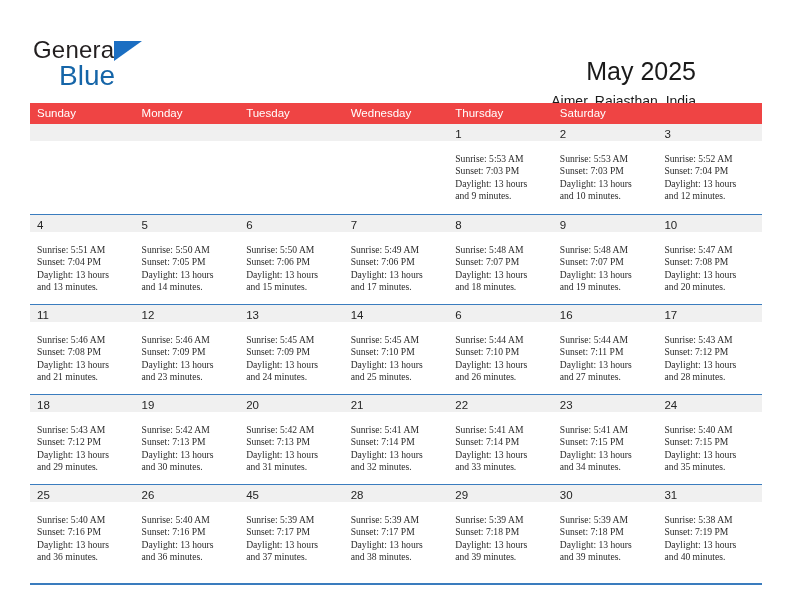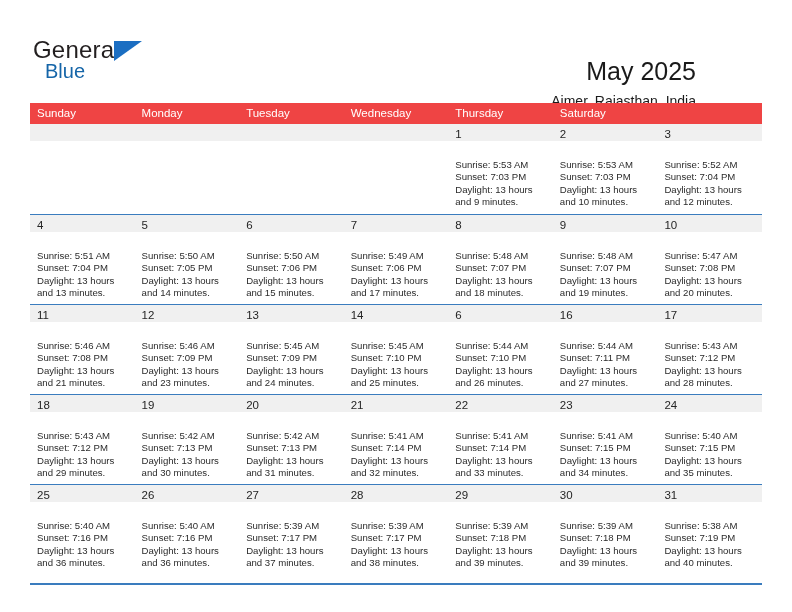--- a/index.html
+++ b/index.html
@@ -41,23 +41,23 @@
     position: absolute;
     left: 0;
     top: 0;
     font-size: 24px;
     letter-spacing: 0.2px;
     color: #231f20;
     font-family: "Liberation Sans", sans-serif;
   }
   .brand-blue {
     position: absolute;
-    left: 12px;
+    left: 26px;
     top: 24px;
-    font-size: 20px;
+    font-size: 28px;
     color: #1565a8;
     font-family: "Liberation Sans", sans-serif;
   }
   .brand-triangle {
     position: absolute;
     left: 81px;
     top: 5px;
     width: 0;
     height: 0;
     border-left: 28px solid #1b6ec2;
@@ -131,21 +131,22 @@
     background: #f0f0f0;
     padding: 0 0 0 7px;
     box-sizing: border-box;
   }
   .date-num {
     font-size: 11.5px;
     line-height: 17px;
     color: #252525;
   }
   .cell-body {
-    padding: 18px 5px 0 7px;
+    padding: 12px 5px 0 7px;
+    font-family: Liberation Serif, serif;
   }
   .cell-line {
     font-size: 9.6px;
     line-height: 12.4px;
     color: #2b2b2b;
     white-space: nowrap;
   }
   .day-cell.empty .date-strip {
     background: #f0f0f0;
   }
@@ -436,21 +437,21 @@
           <div class="day-cell">
             <div class="date-strip"><span class="date-num">26</span></div>
             <div class="cell-body">
               <div class="cell-line">Sunrise: 5:40 AM</div>
               <div class="cell-line">Sunset: 7:16 PM</div>
               <div class="cell-line">Daylight: 13 hours</div>
               <div class="cell-line">and 36 minutes.</div>
             </div>
           </div>
           <div class="day-cell">
-            <div class="date-strip"><span class="date-num">27</span></div>
+            <div class="date-strip"><span class="date-num">45</span></div>
             <div class="cell-body">
               <div class="cell-line">Sunrise: 5:39 AM</div>
               <div class="cell-line">Sunset: 7:17 PM</div>
               <div class="cell-line">Daylight: 13 hours</div>
               <div class="cell-line">and 37 minutes.</div>
             </div>
           </div>
           <div class="day-cell">
             <div class="date-strip"><span class="date-num">28</span></div>
             <div class="cell-body">

